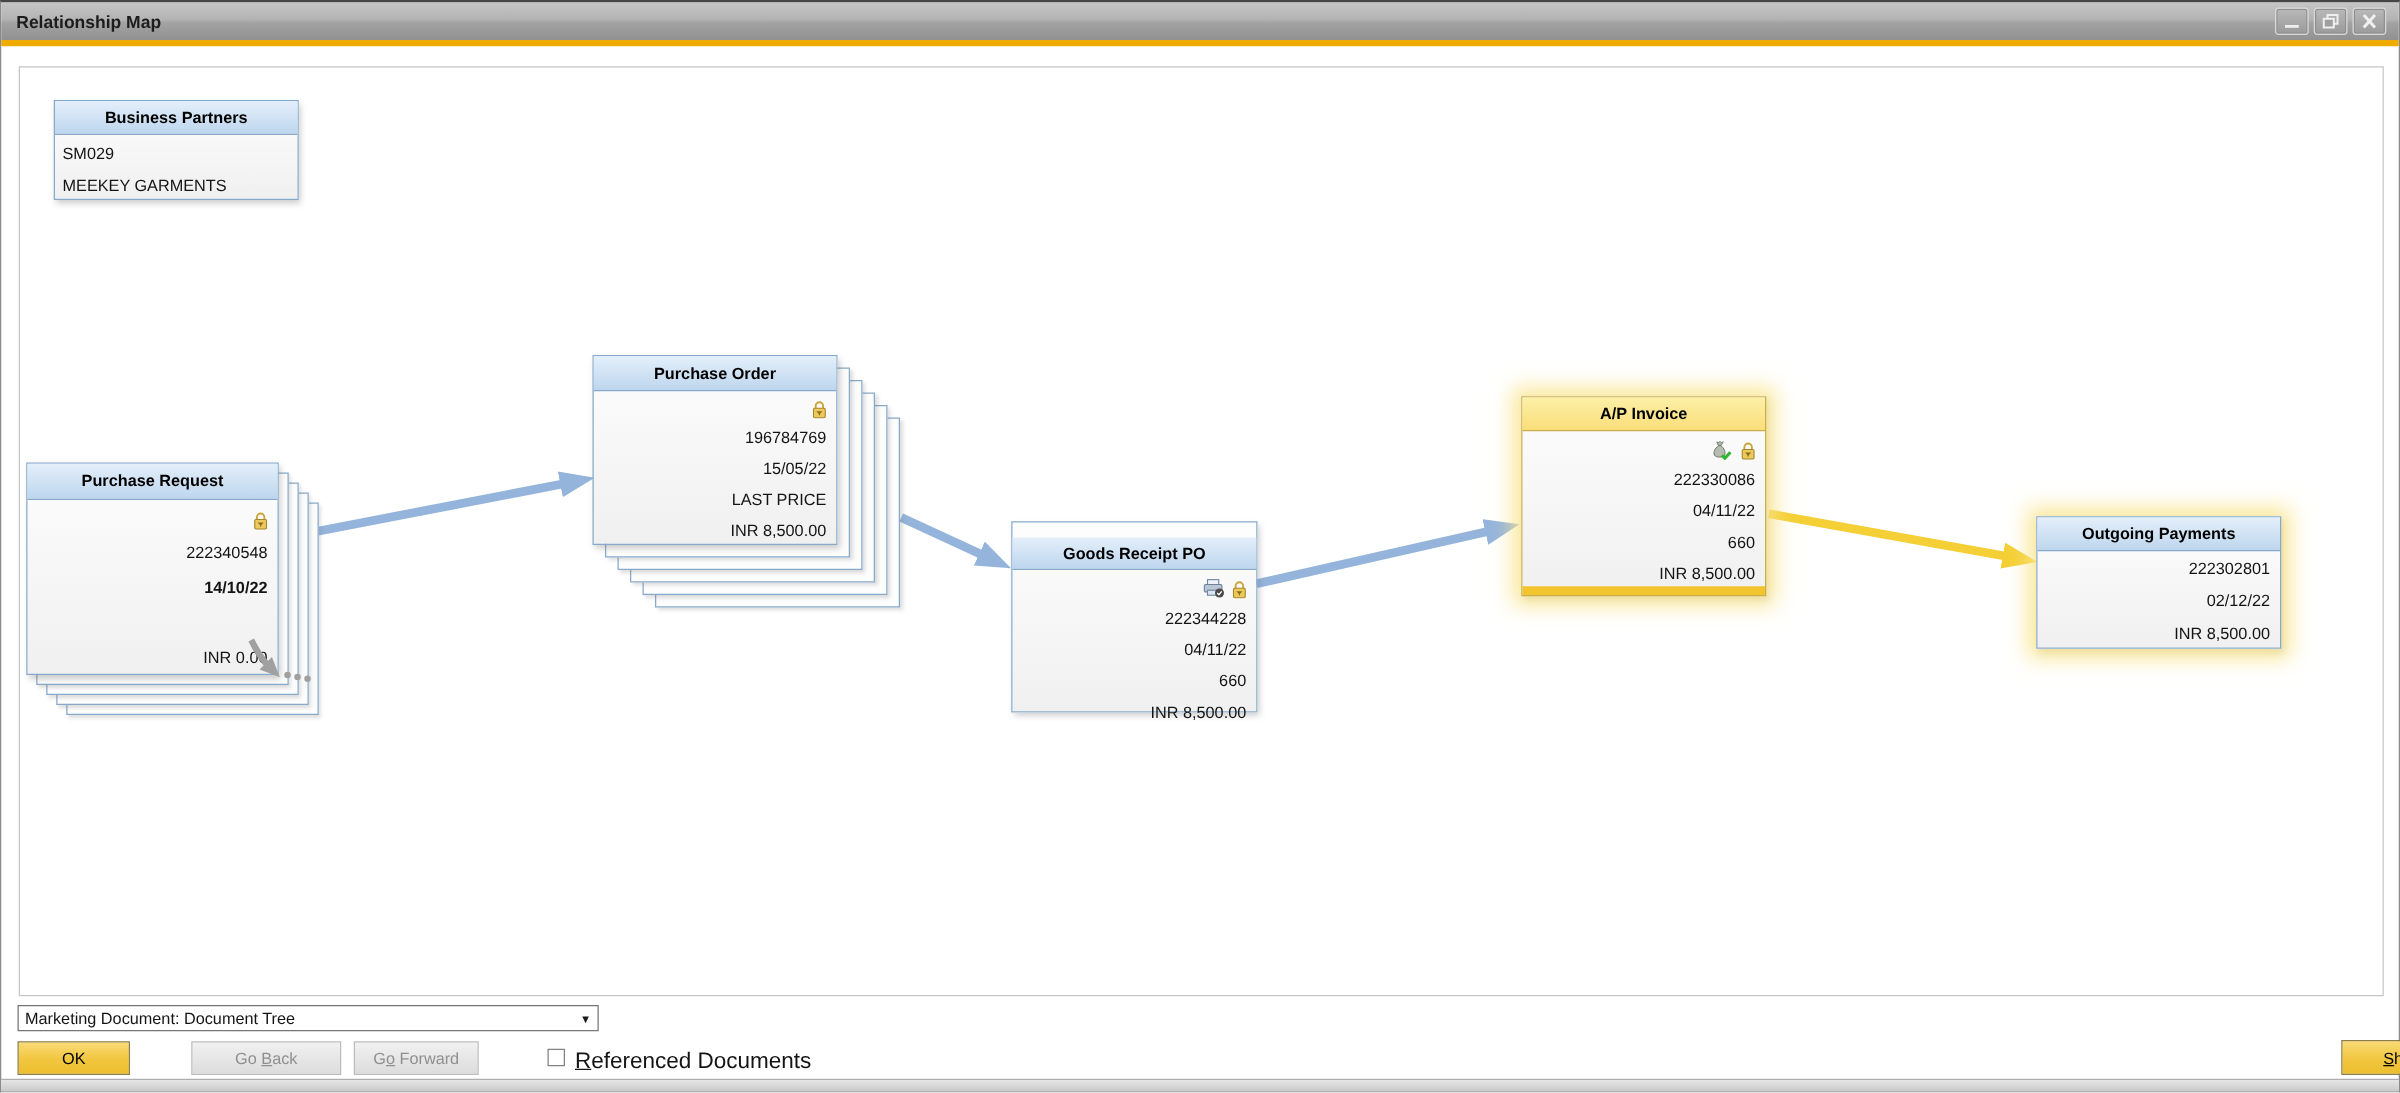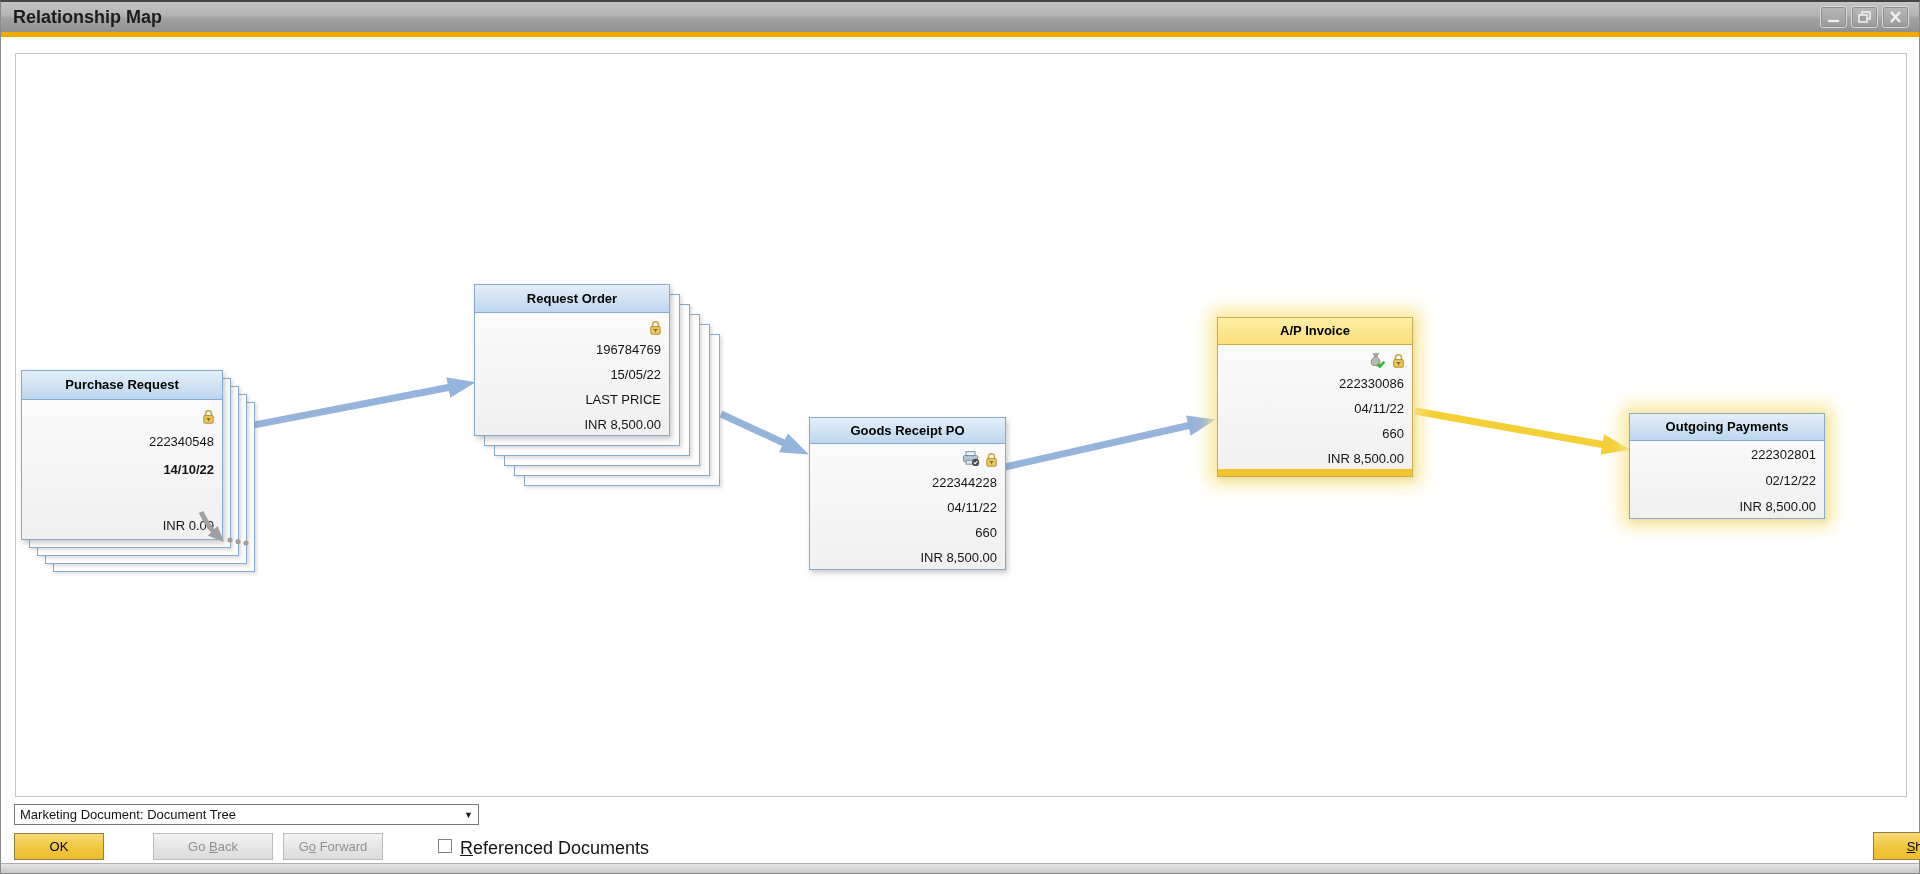--- a/index.html
+++ b/index.html
@@ -5,21 +5,21 @@
   * { margin:0; padding:0; box-sizing:border-box; }
   html,body { width:1920px; height:874px; overflow:hidden; background:#fff;
               font-family:"Liberation Sans", sans-serif; font-size:13px; color:#141414; }
   .window { position:relative; width:1920px; height:874px; background:#fff;
             border:1px solid #8a8a8a; border-top:2px solid #454545; }
 
   
   .titlebar { position:absolute; left:0; top:0; width:100%; height:30px;
               background:linear-gradient(180deg,#c6c5c5 0%,#b4b3b3 45%,#a3a2a2 55%,#929191 100%);
               display:flex; align-items:center; }
-  .titlebar-title { margin-left:12px; font-weight:600; font-size:18px; color:#1c1c1c; }
+  .titlebar-title { margin-left:12px; font-weight:600; font-size:14px; color:#1c1c1c; }
   .win-controls { position:absolute; right:10px; top:4px; display:flex; gap:4px; }
   .win-btn { width:27px; height:22px; border:1px solid #d8d8d8; border-radius:3px;
              background:linear-gradient(#b9b9b9,#9a9a9a); box-shadow:inset 0 0 0 1px #8f8f8f;
              display:flex; align-items:center; justify-content:center; cursor:pointer; }
   .accent-bar { position:absolute; left:0; top:30px; width:100%; height:5px; background:#f0ab00; }
 
   
   .canvas { position:absolute; left:14px; top:51px; width:1892px; height:744px;
             border:1px solid #c6c6c6; background:#fff; }
   .arrow-layer { position:absolute; left:0; top:0; width:1920px; height:874px;
@@ -98,20 +98,25 @@
       <marker id="ay" orient="auto" markerUnits="strokeWidth" markerWidth="4.5" markerHeight="4" refX="0.4" refY="1.5" viewBox="0 0 4.5 4">
         <path d="M0,0 L4,1.5 L0,3 Z" fill="#f4cf35"></path>
       </marker>
     </defs>
     <line x1="248" y1="424" x2="450" y2="385" stroke="#94b4dc" stroke-width="7" marker-end="url(#ab)"></line>
     <line x1="720" y1="412" x2="785" y2="442" stroke="#94b4dc" stroke-width="7" marker-end="url(#ab)"></line>
     <line x1="1004" y1="465" x2="1190" y2="423" stroke="#94b4dc" stroke-width="7" marker-end="url(#ab)"></line>
     <line x1="1414" y1="409" x2="1604" y2="443" stroke="#f4cf35" stroke-width="7" marker-end="url(#ay)"></line>
   </svg>
 
+  <div class="card" style="left:42px; top:78px; width:196px; height:80px;">
+    <div class="card-header" style="height:27px; line-height:26px;">Business Partners</div>
+    <div class="card-row left" style="height:26px; line-height:30px;">SM029</div>
+    <div class="card-row left" style="height:26px; line-height:30px;">MEEKEY GARMENTS</div>
+  </div>
 
   <div class="sheet" style="left:52px; top:400px; width:202px; height:170px; z-index:2;"></div>
   <div class="sheet" style="left:44px; top:392px; width:202px; height:170px; z-index:2;"></div>
   <div class="sheet" style="left:36px; top:384px; width:202px; height:170px; z-index:2;"></div>
   <div class="sheet" style="left:28px; top:376px; width:202px; height:170px; z-index:2;"></div>
   <div class="card" style="left:20px; top:368px; width:202px; height:170px;">
     <div class="card-header" style="height:29px; line-height:28px;">Purchase Request</div>
     <div class="icon-row" style="height:28px;">
       <svg width="15" height="15" viewBox="0 0 15 15">
         <path d="M4.5,7 V4.8 a3,3 0 0 1 6,0 V7" fill="none" stroke="#caa53a" stroke-width="1.5"></path>
@@ -136,37 +141,37 @@
     <circle cx="42" cy="31.5" r="2.6" fill="#a0a0a0"></circle>
     <circle cx="50" cy="33" r="2.6" fill="#a0a0a0"></circle>
   </svg>
 
   <div class="sheet" style="left:523px; top:332px; width:196px; height:152px; z-index:2;"></div>
   <div class="sheet" style="left:513px; top:322px; width:196px; height:152px; z-index:2;"></div>
   <div class="sheet" style="left:503px; top:312px; width:196px; height:152px; z-index:2;"></div>
   <div class="sheet" style="left:493px; top:302px; width:196px; height:152px; z-index:2;"></div>
   <div class="sheet" style="left:483px; top:292px; width:196px; height:152px; z-index:2;"></div>
   <div class="card" style="left:473px; top:282px; width:196px; height:152px;">
-    <div class="card-header" style="height:28px; line-height:27px;">Request Order</div>
+    <div class="card-header" style="height:28px; line-height:27px;">Purchase Order</div>
     <div class="icon-row" style="height:24px;">
       <svg width="15" height="15" viewBox="0 0 15 15">
         <path d="M4.5,7 V4.8 a3,3 0 0 1 6,0 V7" fill="none" stroke="#caa53a" stroke-width="1.5"></path>
         <rect x="2.8" y="6.6" width="9.4" height="7.6" rx="1" fill="#edc95c" stroke="#a8862a" stroke-width="0.9"></rect>
         <path d="M5,9 h5 l-2.5,2.6 Z" fill="#8a6d1d"></path>
         <rect x="7.1" y="10.3" width="0.9" height="2" fill="#8a6d1d"></rect>
       </svg>
     </div>
     <div class="card-row" style="height:25px; line-height:25px;">196784769</div>
     <div class="card-row" style="height:25px; line-height:25px;">15/05/22</div>
     <div class="card-row" style="height:25px; line-height:25px;">LAST PRICE</div>
     <div class="card-row" style="height:25px; line-height:25px;">INR 8,500.00</div>
   </div>
 
   <div class="card" style="left:808px; top:415px; width:197px; height:153px;">
-    <div class="card-header" style="height:26px; line-height:25px;">Goods Receipt PO</div>
+    <div class="card-header" style="height:26px; line-height:25px;margin-top:12px;">Goods Receipt PO</div>
     <div class="icon-row" style="height:26px;">
       <svg width="18" height="16" viewBox="0 0 18 16">
         <rect x="4" y="0.7" width="9" height="4.3" fill="#eef3f9" stroke="#73879e" stroke-width="0.9"></rect>
         <rect x="1.5" y="4.6" width="14" height="6" rx="1" fill="#b9c6d4" stroke="#6d829a" stroke-width="0.9"></rect>
         <rect x="4" y="9.2" width="9" height="4" fill="#dde6f0" stroke="#73879e" stroke-width="0.9"></rect>
         <circle cx="13.6" cy="11.4" r="3.6" fill="#4a4a4a"></circle>
         <path d="M11.8,11.4 l1.3,1.3 l2.3,-2.6" stroke="#fff" stroke-width="1.1" fill="none"></path>
       </svg>
       <svg width="15" height="15" viewBox="0 0 15 15">
         <path d="M4.5,7 V4.8 a3,3 0 0 1 6,0 V7" fill="none" stroke="#caa53a" stroke-width="1.5"></path>

